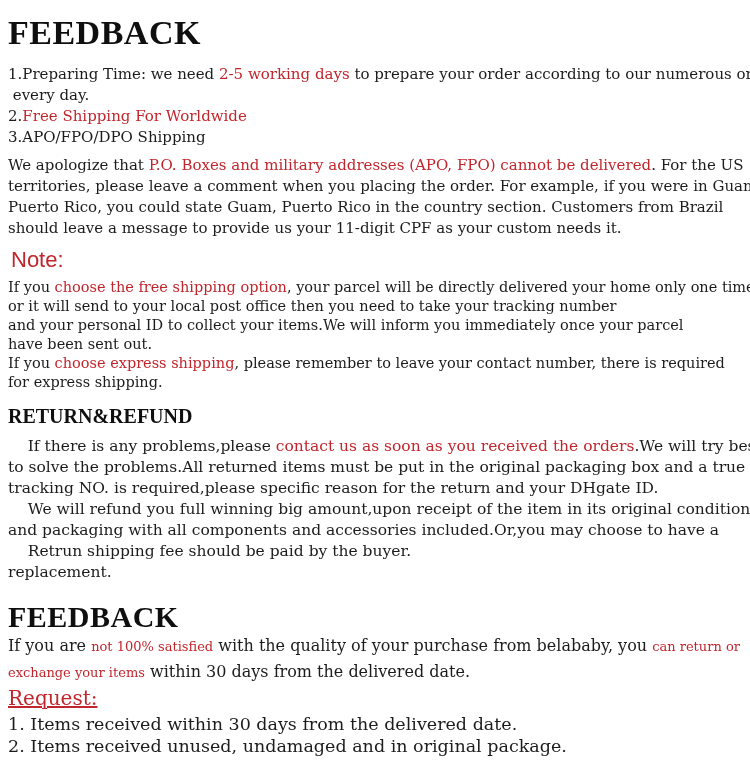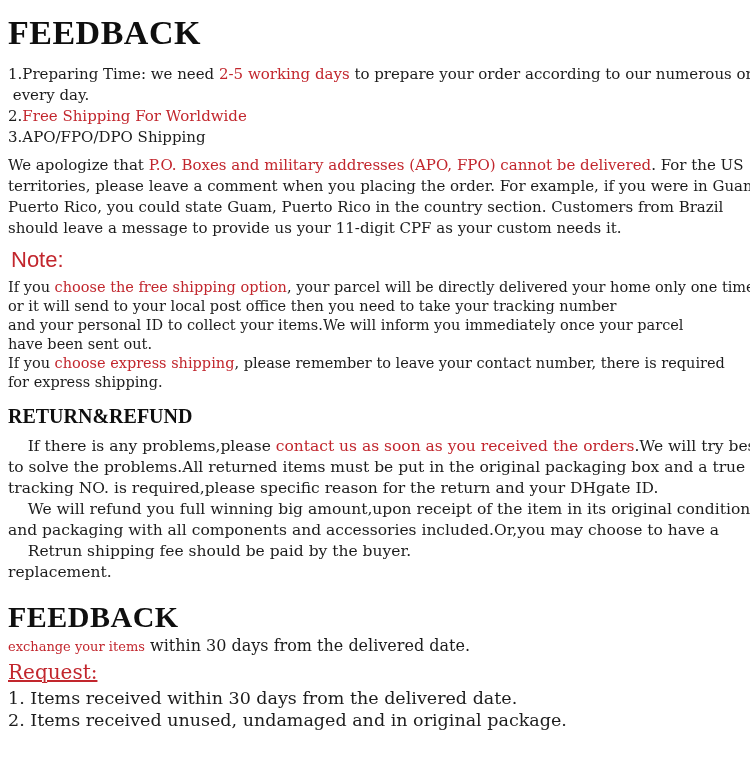--- a/index.html
+++ b/index.html
@@ -72,20 +72,21 @@
       <div class="line"><span>tracking NO. is required,please specific reason for the return and your DHgate ID.</span></div>
       <div class="line"><span>    We will refund you full winning big amount,upon receipt of the item in its original condition</span></div>
       <div class="line"><span>and packaging with all components and accessories included.Or,you may choose to have a</span></div>
       <div class="line"><span>    Retrun shipping fee should be paid by the buyer.</span></div>
       <div class="line"><span>replacement.</span></div>
     </div>
 
   <h1 class="h-feedback">FEEDBACK</h1>
 
   <div class="sec-fb-intro">
+      <div class="line"><span>If you are </span><span class="red small">not 100% satisfied</span><span> with the quality of your purchase from belababy, you </span><span class="red small">can return or</span></div>
       <div class="line"><span class="red small">exchange your items</span><span> within 30 days from the delivered date.</span></div>
     </div>
 
   <div class="req-label">Request:</div>
 
   <div class="sec-request">
       <div class="line"><span>1. Items received within 30 days from the delivered date.</span></div>
       <div class="line"><span>2. Items received unused, undamaged and in original package.</span></div>
     </div>
 

